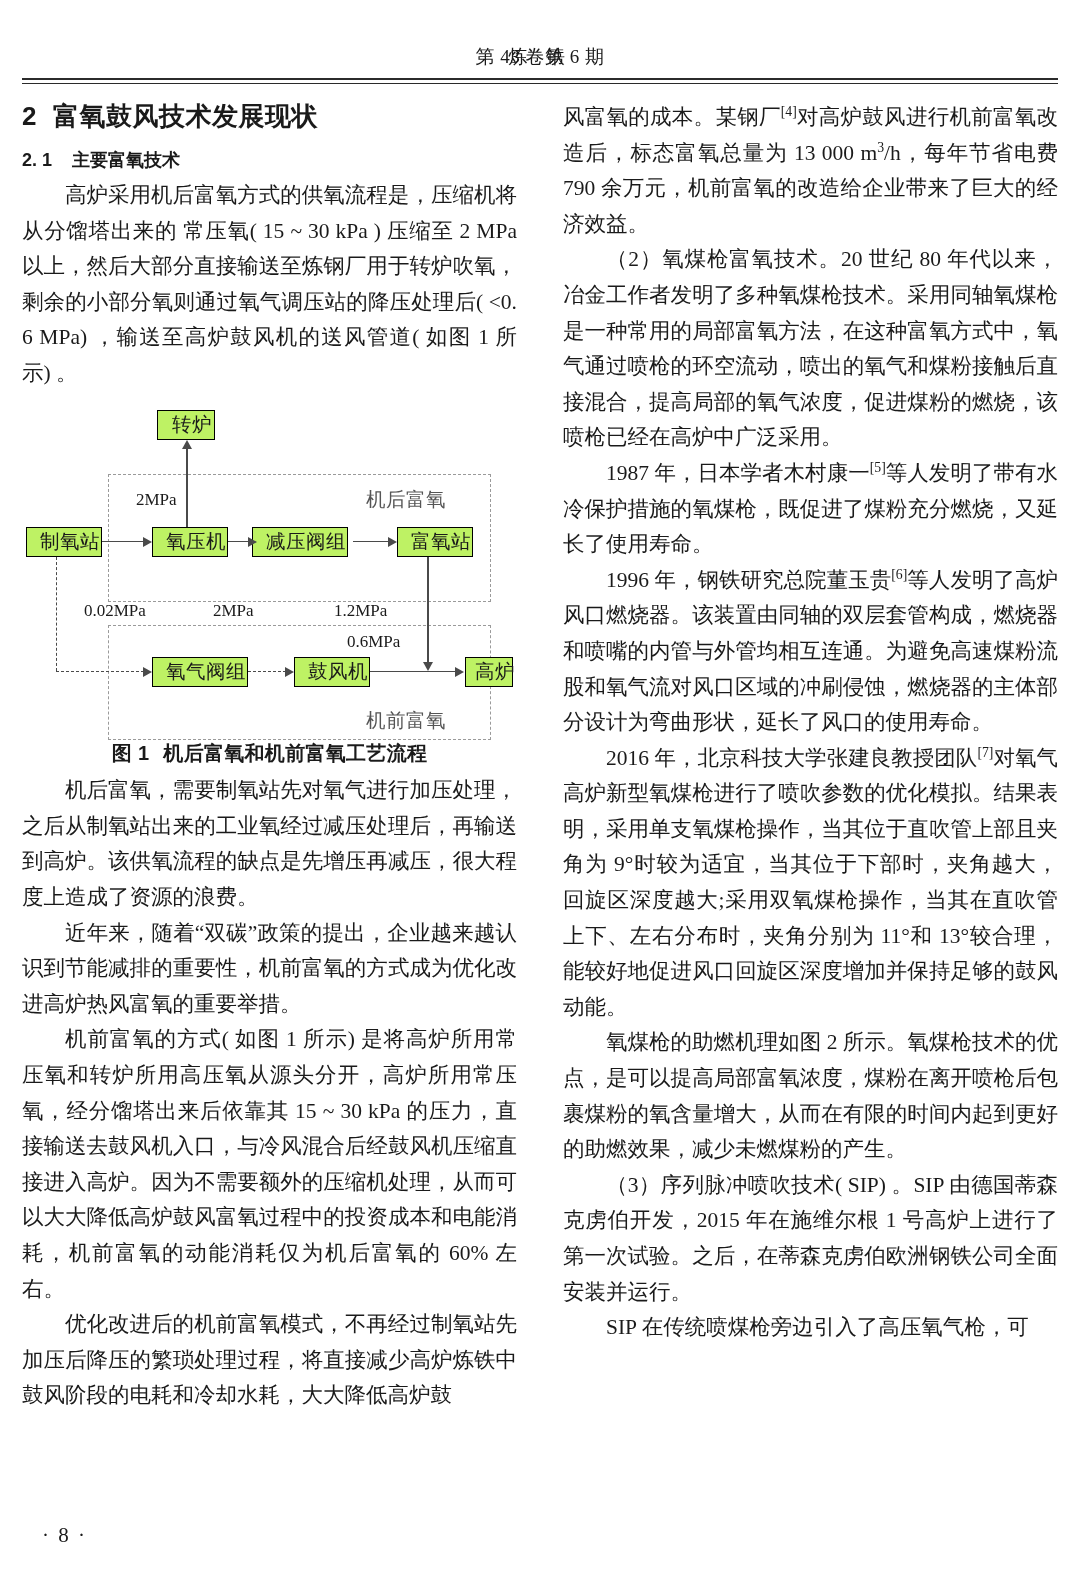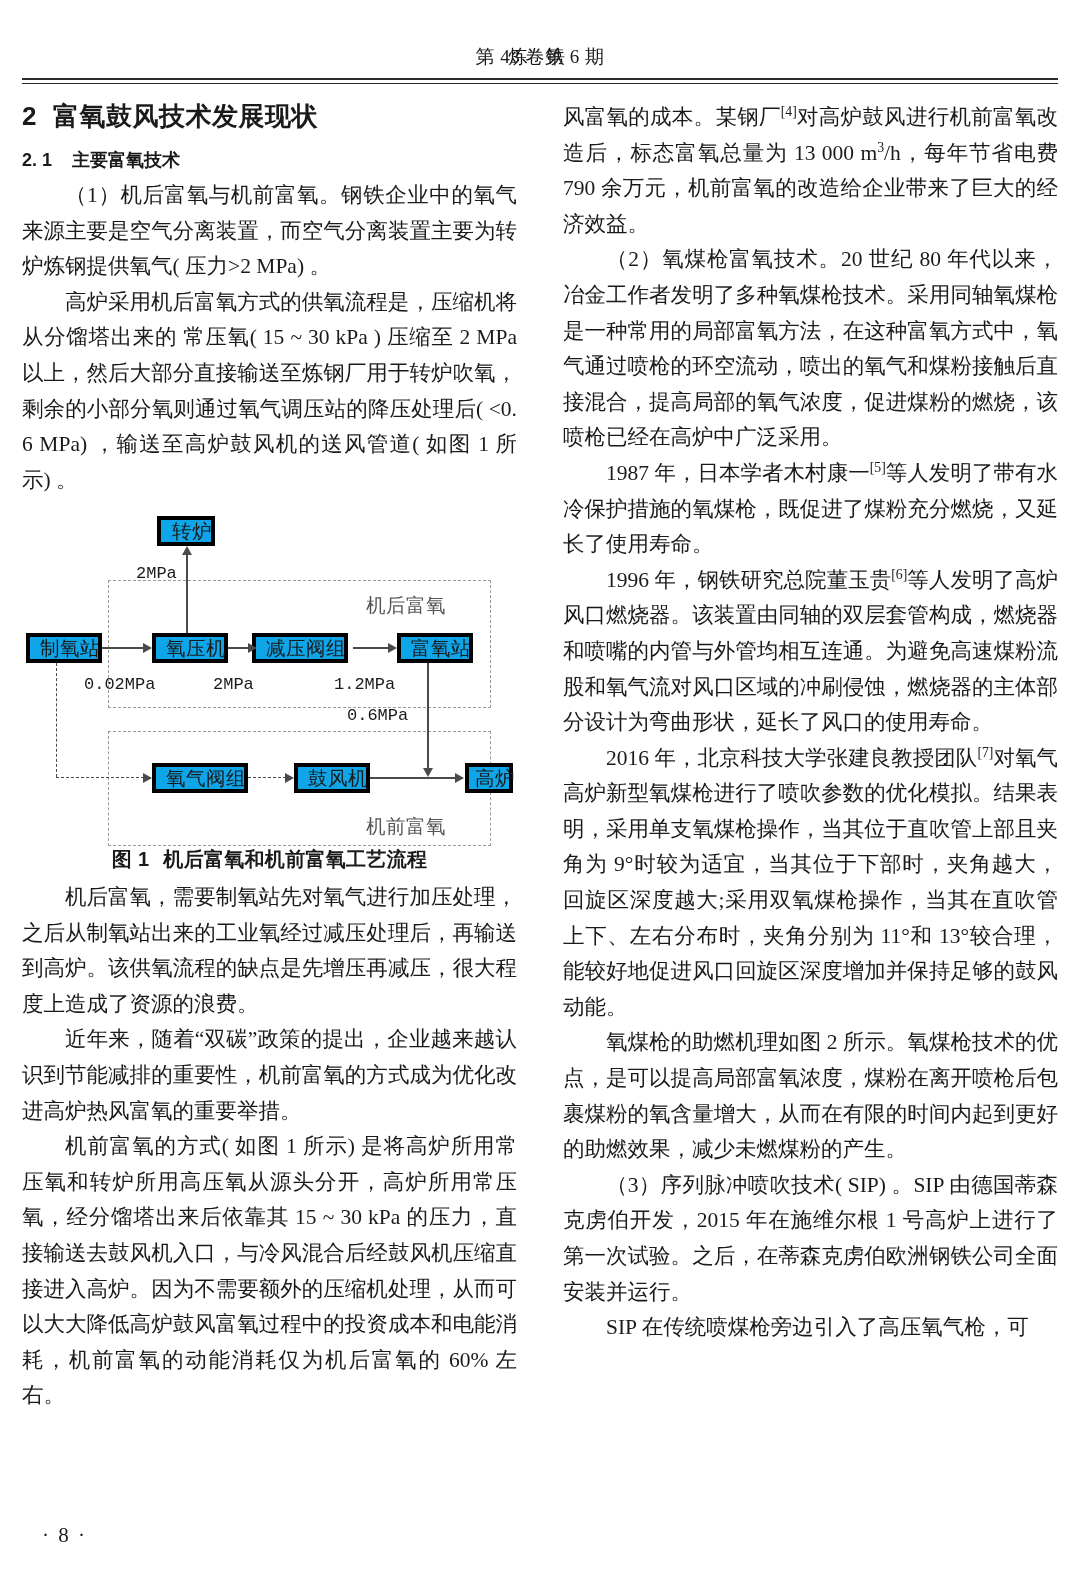--- a/index.html
+++ b/index.html
@@ -118,22 +118,22 @@
     font-size: 20px;
     text-align: center;
     margin-top: 4px;
     letter-spacing: 0.3px;
   }
   .fig-caption .capnum { margin-right: 14px; }
 
   
   .node {
     position: absolute;
-    border: 4px solid #000000;
-    background: #0ea5e9;
+    border: 1px solid #000000;
+    background: #bef264;
     font-size: 19.5px;
     line-height: 1;
     display: flex;
     align-items: center;
     justify-content: center;
     box-sizing: border-box;
     white-space: nowrap;
     font-family: "Liberation Serif", "DejaVu Serif", serif;
     letter-spacing: 0.5px;
     padding-left: 12px;
@@ -147,21 +147,22 @@
     position: absolute;
     font-size: 19.5px;
     color: #555;
     white-space: nowrap;
     letter-spacing: 0.5px;
   }
   .edgelabel {
     position: absolute;
     font-size: 17px;
     white-space: nowrap;
-    font-family: Liberation Mono, monospace;
+    font-family: Liberation Serif, serif;
+    margin-top: 32px;
   }
   .ln {
     position: absolute;
     background: #4a4a4a;
   }
   .ln-h { height: 1.5px; }
   .ln-v { width: 1.5px; }
   .dash-h {
     position: absolute;
     height: 0;
@@ -216,21 +217,20 @@
   <div class="col col-left">
 
     <h2 class="sec">
       <span class="num">2</span><span>富氧鼓风技术发展现状</span>
     </h2>
 
     <h3 class="subsec">
       <span class="num">2. 1</span><span>主要富氧技术</span>
     </h3>
 
-    <p class="para">（1）机后富氧与机前富氧。钢铁企业中的氧气来源主要是空气分离装置，而空气分离装置主要为转炉炼钢提供氧气( 压力&gt;2 MPa) 。</p>
     <p class="para">高炉采用机后富氧方式的供氧流程是，压缩机将从分馏塔出来的 常压氧( 15 ~ 30 kPa ) 压缩至 2 MPa以上，然后大部分直接输送至炼钢厂用于转炉吹氧，剩余的小部分氧则通过氧气调压站的降压处理后( &lt;0. 6 MPa) ，输送至高炉鼓风机的送风管道( 如图 1 所示) 。</p>
 
     <div class="figure-block">
       <div class="fig-canvas">
 
         <div class="group" style="left:86px; top:72px; right:26px; height:128px;"></div>
         <div class="grouplabel" style="left:344px; top:80px;">机后富氧</div>
 
         <div class="group" style="left:86px; top:223px; right:26px; height:115px;"></div>
         <div class="grouplabel" style="left:344px; top:301px;">机前富氧</div>
@@ -284,20 +284,21 @@
 
       </div>
       <div class="fig-caption">
         <span class="capnum">图 1</span><span>机后富氧和机前富氧工艺流程</span>
       </div>
     </div>
 
     <p class="para">机后富氧，需要制氧站先对氧气进行加压处理，之后从制氧站出来的工业氧经过减压处理后，再输送到高炉。该供氧流程的缺点是先增压再减压，很大程度上造成了资源的浪费。</p>
     <p class="para">近年来，随着“双碳”政策的提出，企业越来越认识到节能减排的重要性，机前富氧的方式成为优化改进高炉热风富氧的重要举措。</p>
     <p class="para">机前富氧的方式( 如图 1 所示) 是将高炉所用常压氧和转炉所用高压氧从源头分开，高炉所用常压氧，经分馏塔出来后依靠其 15 ~ 30 kPa 的压力，直接输送去鼓风机入口，与冷风混合后经鼓风机压缩直接进入高炉。因为不需要额外的压缩机处理，从而可以大大降低高炉鼓风富氧过程中的投资成本和电能消耗，机前富氧的动能消耗仅为机后富氧的 60% 左右。</p>
+    <p class="para">优化改进后的机前富氧模式，不再经过制氧站先加压后降压的繁琐处理过程，将直接减少高炉炼铁中鼓风阶段的电耗和冷却水耗，大大降低高炉鼓</p>
   </div>
 
   <div class="col col-right" id="right-col">
       <p class="para" style="text-indent: 0px;">风富氧的成本。某钢厂<sup class="ref">[4]</sup>对高炉鼓风进行机前富氧改造后，标态富氧总量为 13 000 m<sup class="ref">3</sup>/h，每年节省电费 790 余万元，机前富氧的改造给企业带来了巨大的经济效益。</p>
       <p class="para">（2）氧煤枪富氧技术。20 世纪 80 年代以来，冶金工作者发明了多种氧煤枪技术。采用同轴氧煤枪是一种常用的局部富氧方法，在这种富氧方式中，氧气通过喷枪的环空流动，喷出的氧气和煤粉接触后直接混合，提高局部的氧气浓度，促进煤粉的燃烧，该喷枪已经在高炉中广泛采用。</p>
       <p class="para">1987 年，日本学者木村康一<sup class="ref">[5]</sup>等人发明了带有水冷保护措施的氧煤枪，既促进了煤粉充分燃烧，又延长了使用寿命。</p>
       <p class="para">1996 年，钢铁研究总院董玉贵<sup class="ref">[6]</sup>等人发明了高炉风口燃烧器。该装置由同轴的双层套管构成，燃烧器和喷嘴的内管与外管均相互连通。为避免高速煤粉流股和氧气流对风口区域的冲刷侵蚀，燃烧器的主体部分设计为弯曲形状，延长了风口的使用寿命。</p>
       <p class="para">2016 年，北京科技大学张建良教授团队<sup class="ref">[7]</sup>对氧气高炉新型氧煤枪进行了喷吹参数的优化模拟。结果表明，采用单支氧煤枪操作，当其位于直吹管上部且夹角为 9°时较为适宜，当其位于下部时，夹角越大，回旋区深度越大;采用双氧煤枪操作，当其在直吹管上下、左右分布时，夹角分别为 11°和 13°较合理，能较好地促进风口回旋区深度增加并保持足够的鼓风动能。</p>
       <p class="para">氧煤枪的助燃机理如图 2 所示。氧煤枪技术的优点，是可以提高局部富氧浓度，煤粉在离开喷枪后包裹煤粉的氧含量增大，从而在有限的时间内起到更好的助燃效果，减少未燃煤粉的产生。</p>
       <p class="para">（3）序列脉冲喷吹技术( SIP) 。SIP 由德国蒂森克虏伯开发，2015 年在施维尔根 1 号高炉上进行了第一次试验。之后，在蒂森克虏伯欧洲钢铁公司全面安装并运行。</p>

